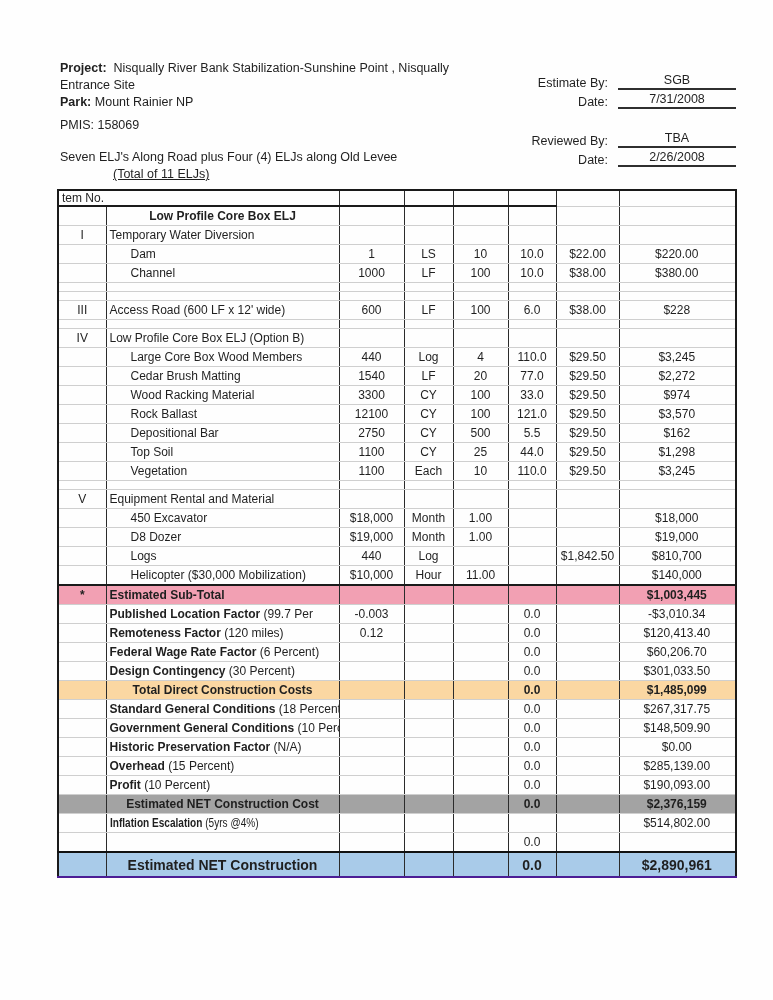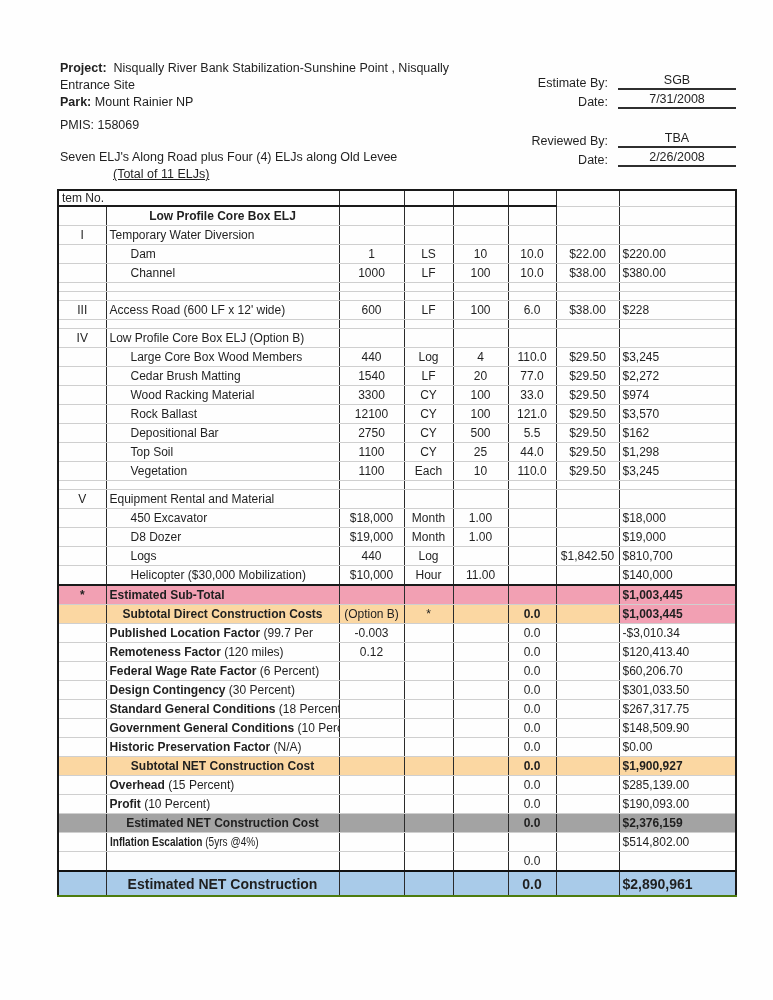--- a/index.html
+++ b/index.html
@@ -27,23 +27,23 @@
     font-size:12px;height:18px;line-height:17px;
     padding:0 3px;overflow:hidden;white-space:nowrap;
   }
   tr.hdr td{height:14px;line-height:14px;border-bottom:2px solid #1a1a1a;}
   tr.hdr td.graybot{border-bottom:1px solid #cfcfcf;}
   tr.thin td{height:8px;line-height:8px;}
   tr.title td{font-weight:700;}
   tr.pink td{border-top:2px solid #1a1a1a;}
   tr.pink .c-tot, tr.pink .c-item, tr.orange .c-c5, tr.orange .c-tot{font-weight:700;}
   tr.preblue td{border-bottom:2px solid #111;}
-  tr.blue td{height:23px;line-height:22px;font-size:14px;font-weight:700;border-bottom:2px solid #4d7c0f;}
+  tr.blue td{height:23px;line-height:22px;font-size:14px;font-weight:700;border-bottom:2px solid #4c1d95;}
   .ctr{text-align:center;}
-  .rt{text-align:left;padding-right:4px !important;margin-left:8px;}
+  .rt{text-align:center;padding-right:4px !important;margin-left:8px;}
   .ind1{padding-left:24px !important;}
   .cond{display:inline-block;transform:scaleX(0.84);transform-origin:left center;}
   td b{font-weight:700;}
 </style>
 </head>
 <body>
 
 <div class="abs hdrline" style="left:60px;top:61px;"><b>Project:</b>&nbsp;&nbsp;<span>Nisqually River Bank Stabilization-Sunshine Point , Nisqually</span></div>
 <div class="abs hdrline" style="left:60px;top:78px;">Entrance Site</div>
 <div class="abs hdrline" style="left:60px;top:95px;"><b>Park:</b>&nbsp;<span>Mount Rainier NP</span></div>
@@ -313,30 +313,20 @@
       <tr class="pink" style="background: rgb(242, 160, 179);">
         <td class="c-item ctr">*</td>
         <td class="c-desc"><b>Estimated Sub-Total</b></td>
         <td class="c-qty ctr"></td>
         <td class="c-unit ctr"></td>
         <td class="c-c4 ctr"></td>
         <td class="c-c5 ctr"></td>
         <td class="c-uc ctr"></td>
         <td class="c-tot rt">$1,003,445</td>
       </tr>
-      <tr class="orange" style="background: rgb(251, 215, 162);">
-        <td class="c-item ctr"></td>
-        <td class="c-desc ctr"><b>Subtotal Direct Construction Costs</b></td>
-        <td class="c-qty ctr">(Option B)</td>
-        <td class="c-unit ctr">*</td>
-        <td class="c-c4 ctr"></td>
-        <td class="c-c5 ctr">0.0</td>
-        <td class="c-uc ctr"></td>
-        <td class="c-tot rt" style="background: rgb(242, 160, 179);">$1,003,445</td>
-      </tr>
       <tr class="n">
         <td class="c-item ctr"></td>
         <td class="c-desc"><b>Published Location Factor </b>(99.7 Per</td>
         <td class="c-qty ctr">-0.003</td>
         <td class="c-unit ctr"></td>
         <td class="c-c4 ctr"></td>
         <td class="c-c5 ctr">0.0</td>
         <td class="c-uc ctr"></td>
         <td class="c-tot rt">-$3,010.34</td>
       </tr>
@@ -363,20 +353,30 @@
       <tr class="n">
         <td class="c-item ctr"></td>
         <td class="c-desc"><b>Design Contingency </b>(30 Percent)</td>
         <td class="c-qty ctr"></td>
         <td class="c-unit ctr"></td>
         <td class="c-c4 ctr"></td>
         <td class="c-c5 ctr">0.0</td>
         <td class="c-uc ctr"></td>
         <td class="c-tot rt">$301,033.50</td>
       </tr>
+      <tr class="orange" style="background: rgb(251, 215, 162);">
+        <td class="c-item ctr"></td>
+        <td class="c-desc ctr"><b>Total Direct Construction Costs</b></td>
+        <td class="c-qty ctr"></td>
+        <td class="c-unit ctr"></td>
+        <td class="c-c4 ctr"></td>
+        <td class="c-c5 ctr">0.0</td>
+        <td class="c-uc ctr"></td>
+        <td class="c-tot rt">$1,485,099</td>
+      </tr>
       <tr class="n">
         <td class="c-item ctr"></td>
         <td class="c-desc"><b>Standard General Conditions </b>(18 Percent)</td>
         <td class="c-qty ctr"></td>
         <td class="c-unit ctr"></td>
         <td class="c-c4 ctr"></td>
         <td class="c-c5 ctr">0.0</td>
         <td class="c-uc ctr"></td>
         <td class="c-tot rt">$267,317.75</td>
       </tr>
@@ -392,30 +392,20 @@
       </tr>
       <tr class="n">
         <td class="c-item ctr"></td>
         <td class="c-desc"><b>Historic Preservation Factor </b>(N/A)</td>
         <td class="c-qty ctr"></td>
         <td class="c-unit ctr"></td>
         <td class="c-c4 ctr"></td>
         <td class="c-c5 ctr">0.0</td>
         <td class="c-uc ctr"></td>
         <td class="c-tot rt">$0.00</td>
-      </tr>
-      <tr class="orange" style="background: rgb(251, 215, 162);">
-        <td class="c-item ctr"></td>
-        <td class="c-desc ctr"><b>Subtotal NET Construction Cost</b></td>
-        <td class="c-qty ctr"></td>
-        <td class="c-unit ctr"></td>
-        <td class="c-c4 ctr"></td>
-        <td class="c-c5 ctr">0.0</td>
-        <td class="c-uc ctr"></td>
-        <td class="c-tot rt">$1,900,927</td>
       </tr>
       <tr class="n">
         <td class="c-item ctr"></td>
         <td class="c-desc"><b>Overhead </b>(15 Percent)</td>
         <td class="c-qty ctr"></td>
         <td class="c-unit ctr"></td>
         <td class="c-c4 ctr"></td>
         <td class="c-c5 ctr">0.0</td>
         <td class="c-uc ctr"></td>
         <td class="c-tot rt">$285,139.00</td>

